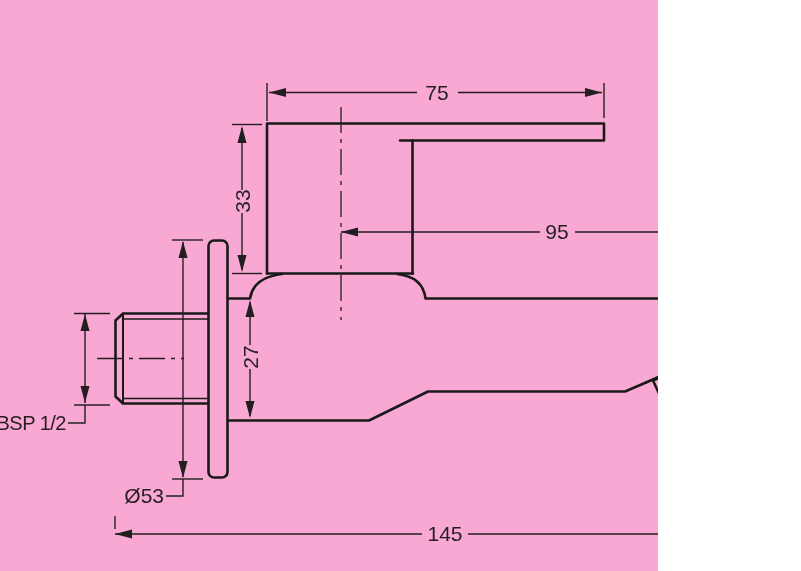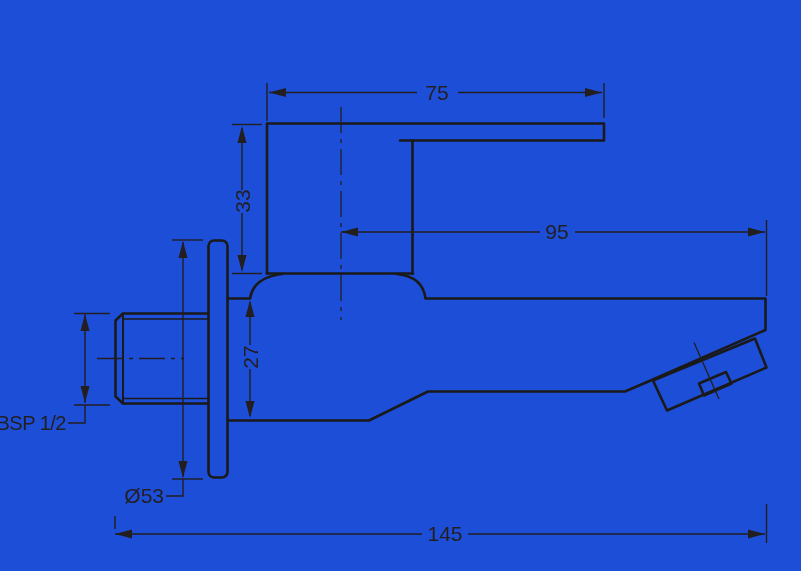--- a/index.html
+++ b/index.html
@@ -2,23 +2,23 @@
 <html><head>
 <meta charset="utf-8">
 <style>
   html, body {
     margin: 0;
     padding: 0;
     background: #ffffff;
   }
   .stage {
     position: relative;
-    width: 801px;
+    width: 658px;
     height: 571px;
-    background: #1d4ed8;
+    background: #f9a8d4;
     overflow: hidden;
   }
   svg { display: block; }
   .obj {
     stroke: #1a1a1a;
     stroke-width: 2.6;
     fill: none;
     stroke-linejoin: round;
     stroke-linecap: round;
   }

